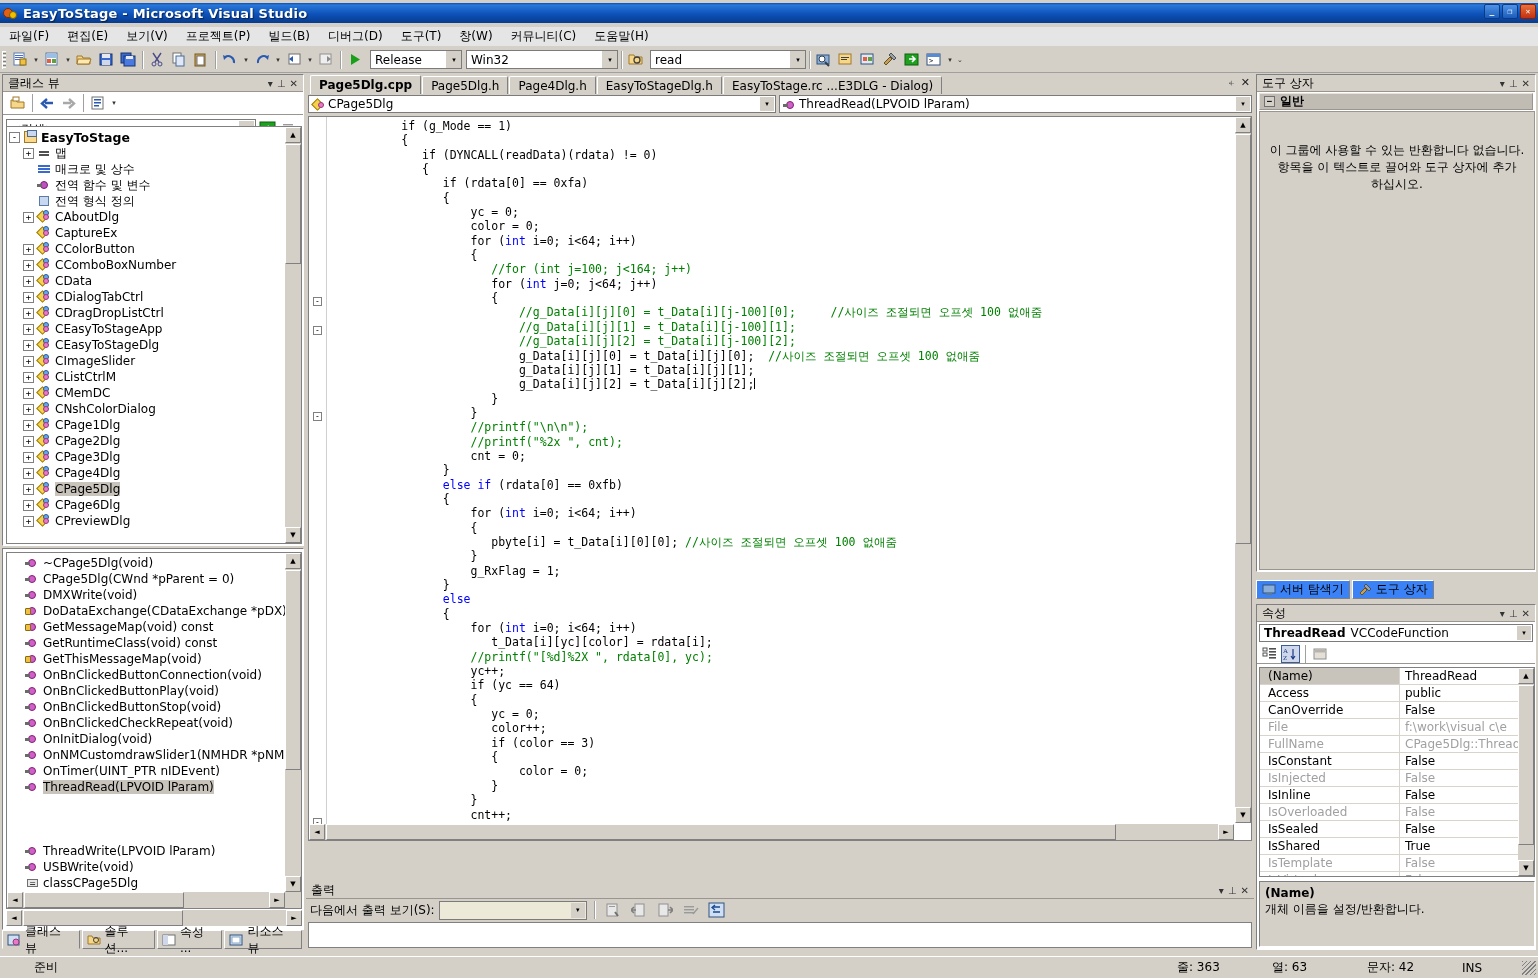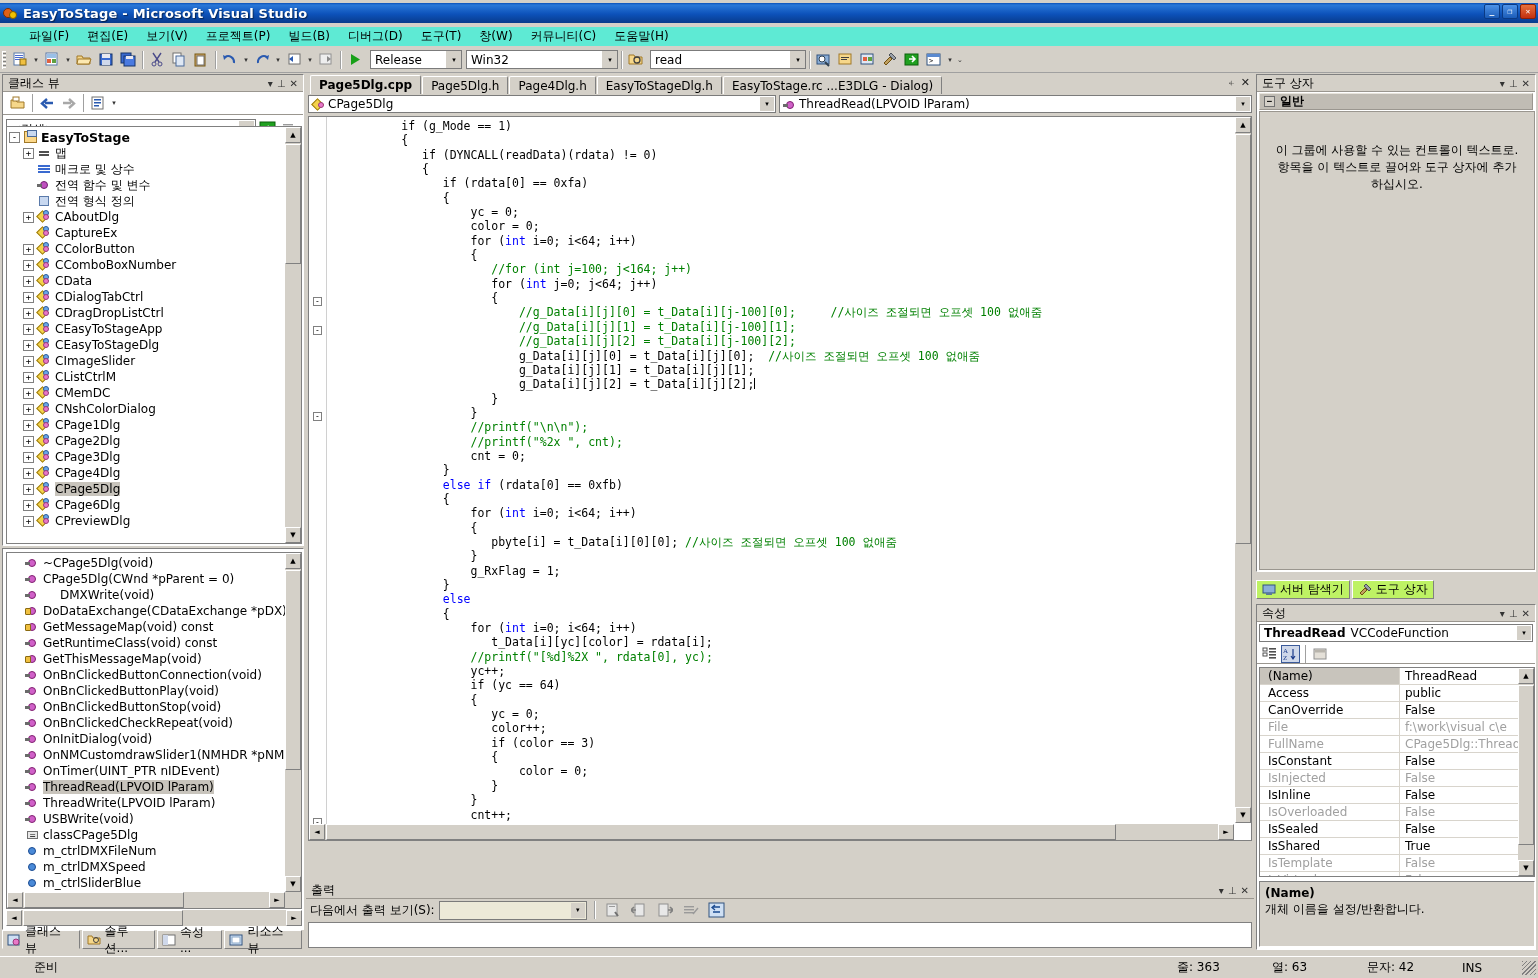--- a/index.html
+++ b/index.html
@@ -35,21 +35,21 @@
   }
   .winbtn.close { background: linear-gradient(to bottom,#e8713c,#c23010); border-color:#8a2008;}
   .topstrip {
     position:absolute; left:0; top:0; width:1538px; height:4px;
     background:#d4d0c8; overflow:hidden;
   }
 
   
   .menubar {
     position: absolute; left: 0; top: 27px; width: 1538px; height: 19px;
-    background: #5eead4; display: flex; align-items: center; padding-left: 20px;
+    background: #e5e5e5; display: flex; align-items: center; padding-left: 0;
   }
   .menuitem { padding: 2px 9px; color: #000; font-size: 12px; white-space: nowrap; }
 
   
   .toolbar {
     position: absolute; left: 0; top: 47px; width: 1538px; height: 26px;
     background: #d4d0c8; display: flex; align-items: center;
     border-bottom: 1px solid #a0a0a0;
   }
   .grip { width:4px; height:18px; margin:0 3px 0 2px;
@@ -195,21 +195,21 @@
       display:flex;align-items:center;padding-left:4px;font-weight:bold;font-size:12px;}
   .tbx-header .exp{width:11px;height:11px;border:1px solid #707070;background:#d4d0c8;
       font-size:9px;line-height:9px;text-align:center;margin-right:5px;font-family:"DejaVu Sans Mono",monospace;}
   .tbx-body { position:absolute; left:2px; top:36px; width:276px; height:459px;
       background:#d4d0c8; border:1px solid #9a968f;
       display:flex; align-items:flex-start; justify-content:center; padding-top:30px;}
   .tbx-msg { text-align:center; font-size:12px; line-height:17px; color:#000; padding:0 8px;}
 
   
   #righttabs { position:absolute; left:1256px; top:580px; width:280px; height:20px; display:flex;}
-  .rtab { height:19px; background:#bef264; border:1px solid #fff; border-right-color:#808080;
+  .rtab { height:19px; background:#3b82f6; border:1px solid #fff; border-right-color:#808080;
           border-bottom-color:#808080; display:flex; align-items:center; padding:0 5px;
           font-size:12px; margin-right:2px;}
   .rtab .ti { width:15px;height:14px;margin-right:3px;position:relative;flex:0 0 auto;}
 
   
   #props { left:1256px; top:604px; width:280px; height:346px; }
   .pr-obj { height:18px; margin:2px; background:#fff; border:1px solid #7b7b7b;
      display:flex;align-items:center;padding-left:4px;font-size:12px;position:relative;}
   .pr-obj .cbar{position:absolute;right:1px;top:1px;width:14px;height:14px;background:#d4d0c8;
      display:flex;align-items:center;justify-content:center;font-size:7px;}
@@ -728,21 +728,21 @@
             </span>
             <span class="lbl">~CPage5Dlg(void)</span>
           </div>
           <div class="trow" style="padding-left: 18px;">
             <span class="ico">
               <span class="ic-method"></span>
               <span class="ic-methodbar"></span>
             </span>
             <span class="lbl">CPage5Dlg(CWnd *pParent = 0)</span>
           </div>
-          <div class="trow" style="padding-left: 18px; gap: 17px;">
+          <div class="trow" style="padding-left: 18px;">
             <span class="ico">
               <span class="ic-method"></span>
               <span class="ic-methodbar"></span>
             </span>
             <span class="lbl">DMXWrite(void)</span>
           </div>
           <div class="trow" style="padding-left: 18px;">
             <span class="ico">
               <span class="ic-method"></span>
               <span class="ic-methodbar"></span>
@@ -822,21 +822,21 @@
             </span>
             <span class="lbl">OnTimer(UINT_PTR nIDEvent)</span>
           </div>
           <div class="trow" style="padding-left: 18px;">
             <span class="ico">
               <span class="ic-method"></span>
               <span class="ic-methodbar"></span>
             </span>
             <span class="lbl sel">ThreadRead(LPVOID lParam)</span>
           </div>
-          <div class="trow" style="padding-left: 18px;">
+          <div class="trow" style="padding-left: 18px; margin-top: 48px;">
             <span class="ico">
               <span class="ic-method"></span>
               <span class="ic-methodbar"></span>
             </span>
             <span class="lbl">ThreadWrite(LPVOID lParam)</span>
           </div>
           <div class="trow" style="padding-left: 18px;">
             <span class="ico">
               <span class="ic-method"></span>
               <span class="ic-methodbar"></span>
@@ -1101,21 +1101,21 @@
         <span>⊥</span>
         <span>✕</span>
       </span>
     </div>
     <div class="tbx-header">
       <span class="exp">−</span>
       <span>일반</span>
     </div>
     <div class="tbx-body">
       <div class="tbx-msg">
-        <div>이 그룹에 사용할 수 있는 컨트롤이 텍스트로.</div>
+        <div>이 그룹에 사용할 수 있는 반환합니다 없습니다.</div>
         <div>항목을 이 텍스트로 끌어와 도구 상자에 추가</div>
         <div>하십시오.</div>
       </div>
     </div>
   </div>
 
   <div id="righttabs">
       <div class="rtab">
         <span class="ti"><svg width="15" height="14" viewBox="0 0 15 14">
             <rect x="1" y="2" width="12" height="8" fill="#8aaed8" stroke="#30527e"></rect>

